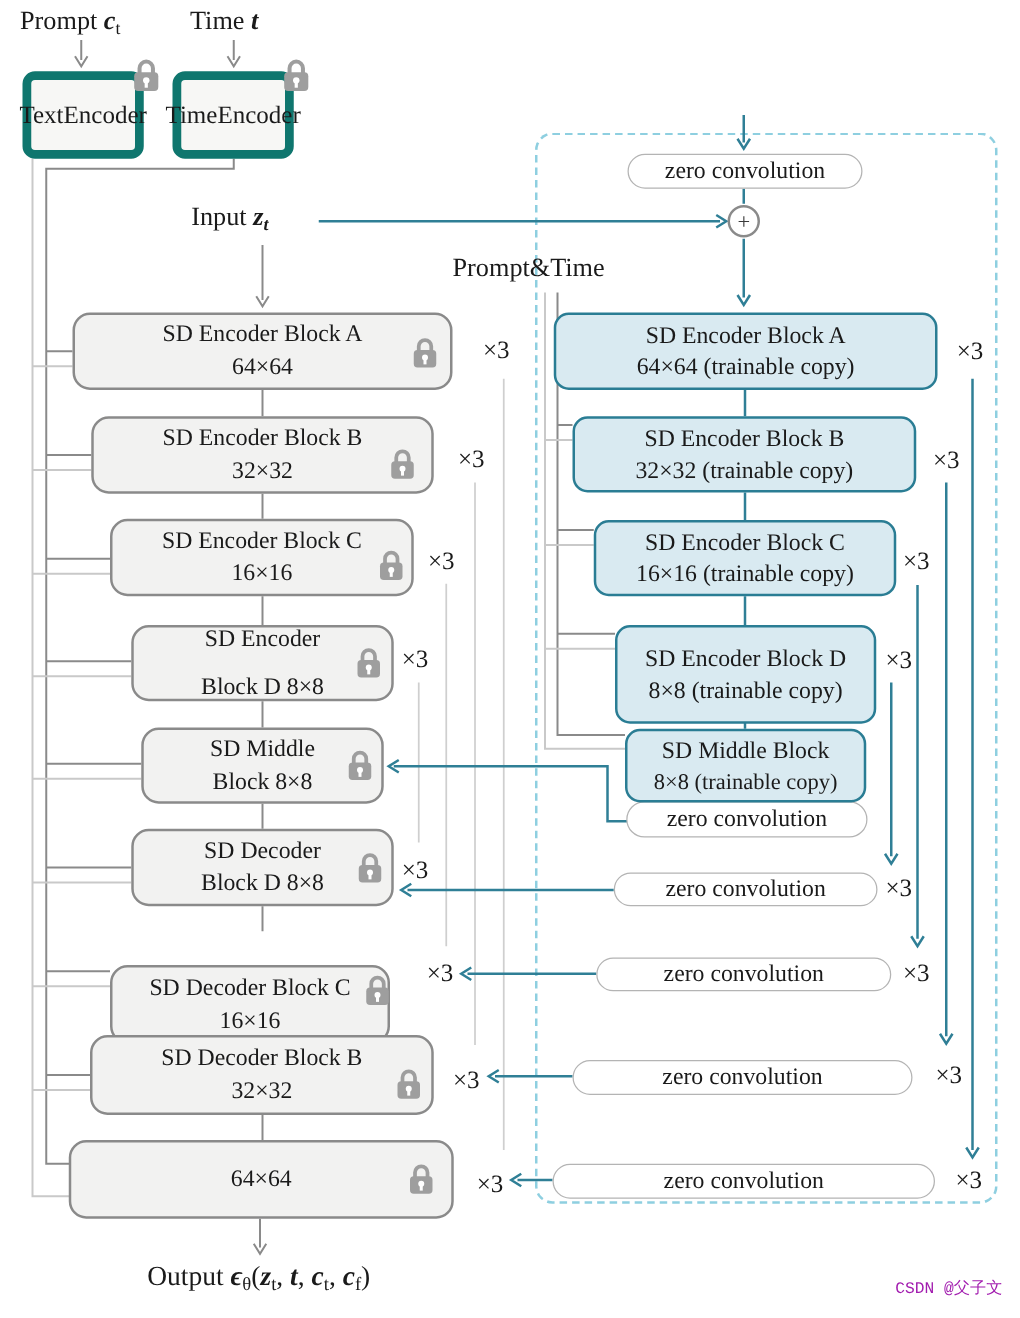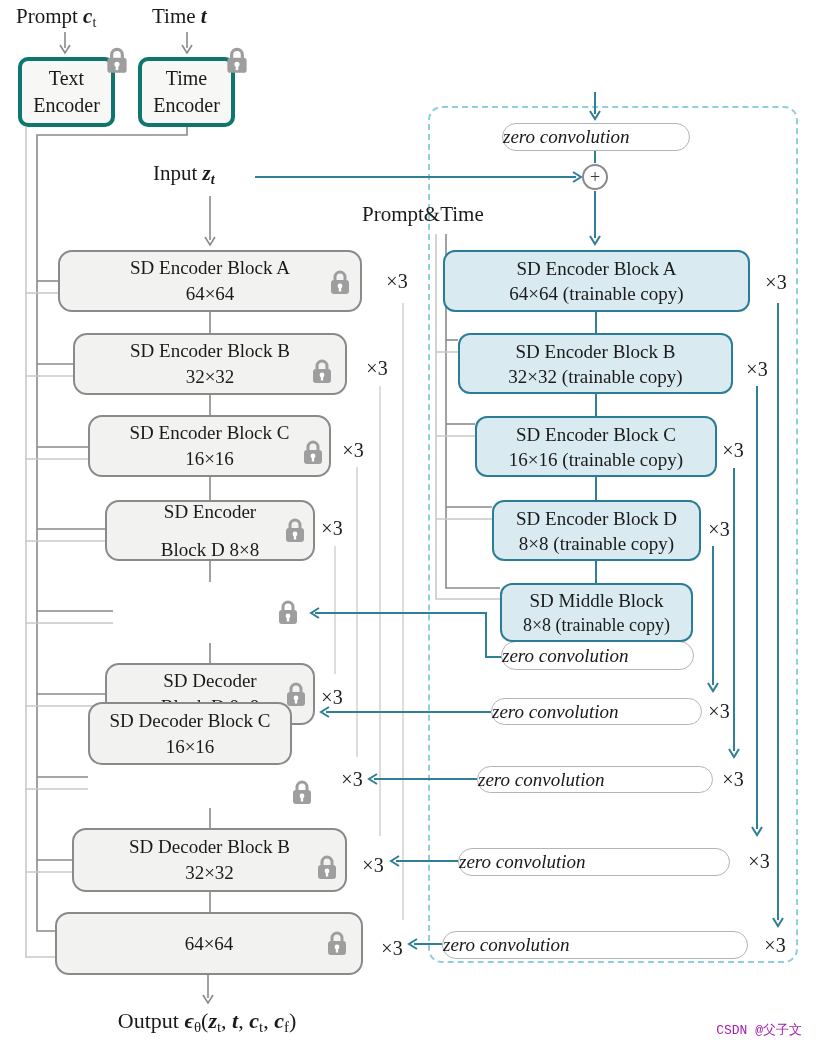--- a/index.html
+++ b/index.html
@@ -15,26 +15,26 @@
   }
   
   .bblock{
     position:absolute;background:#d9eaf1;border:2px solid #2a7d94;border-radius:12px;
     display:flex;flex-direction:column;justify-content:center;align-items:center;
     font-size:19px;line-height:25px;box-sizing:border-box;
   }
   
   .pill{
     position:absolute;background:#ffffff;border:1.7px solid #b4b4b4;border-radius:16px;
-    display:flex;align-items:center;font-size:19px;box-sizing:border-box;font-style:italic;
+    display:flex;justify-content:center;align-items:center;font-size:19px;box-sizing:border-box;
   }
   
   .ebox{
-    position:absolute;background:#f7f7f5;border:4px solid #0f766e;border-radius:10px;
-    display:flex;flex-direction:column;justify-content:center;align-items:center;
+    position:absolute;background:#f7f7f5;border:7px solid #0f766e;border-radius:10px;
+    display:flex;justify-content:center;align-items:center;
     font-size:20px;line-height:27px;box-sizing:border-box;
   }
   .x3{position:absolute;transform:translate(-50%,-50%);font-size:20px;white-space:nowrap;}
   .lbl{position:absolute;font-size:21px;white-space:nowrap;}
   .lock{position:absolute;}
   .plus-circle{
     position:absolute;width:26px;height:26px;border:2px solid #8a8a8a;border-radius:50%;
     background:#ffffff;box-sizing:border-box;display:flex;align-items:center;justify-content:center;
     font-size:18px;color:#3a3a3a;line-height:1;
   }
@@ -178,25 +178,29 @@
     <div>32×32</div>
   </div>
   <div class="gblock" style="left:88px;top:415px;width:243px;height:62px;">
     <div>SD Encoder Block C</div>
     <div>16×16</div>
   </div>
   <div class="gblock" style="left:105px;top:500px;width:210px;height:61px;gap:12px;">
     <div>SD Encoder</div>
     <div>Block D 8×8</div>
   </div>
+  <div class="gblock" style="left:113px;top:582px;width:194px;height:61px;">
+    <div>SD Middle</div>
+    <div>Block 8×8</div>
+  </div>
   <div class="gblock" style="left:105px;top:663px;width:210px;height:62px;">
     <div>SD Decoder</div>
     <div>Block D 8×8</div>
   </div>
-  <div class="gblock" style="left:88px;top:702px;width:204px;height:63px;">
+  <div class="gblock" style="left:88px;top:772px;width:224px;height:63px;">
     <div>SD Decoder Block C</div>
     <div>16×16</div>
   </div>
   <div class="gblock" style="left:72px;top:828px;width:275px;height:64px;">
     <div>SD Decoder Block B</div>
     <div>32×32</div>
   </div>
   <div class="gblock" style="left:55px;top:912px;width:308px;height:63px;">
     <div>64×64</div>
   </div>
@@ -206,21 +210,21 @@
     <div>64×64 (trainable copy)</div>
   </div>
   <div class="bblock" style="left:458px;top:333px;width:275px;height:61px;">
     <div>SD Encoder Block B</div>
     <div>32×32 (trainable copy)</div>
   </div>
   <div class="bblock" style="left:475px;top:416px;width:242px;height:61px;">
     <div>SD Encoder Block C</div>
     <div>16×16 (trainable copy)</div>
   </div>
-  <div class="bblock" style="left:492px;top:500px;width:209px;height:61px;">
+  <div class="bblock" style="left:492px;top:500px;width:209px;height:79px;">
     <div>SD Encoder Block D</div>
     <div>8×8 (trainable copy)</div>
   </div>
   <div class="bblock" style="left:500px;top:583px;width:193px;height:59px;z-index:3;">
     <div>SD Middle Block</div>
     <div style="font-size:18px;">8×8 (trainable copy)</div>
   </div>
 
   <div class="pill" style="left:502px;top:123px;width:188px;height:28px;">
     <span>zero convolution</span>

